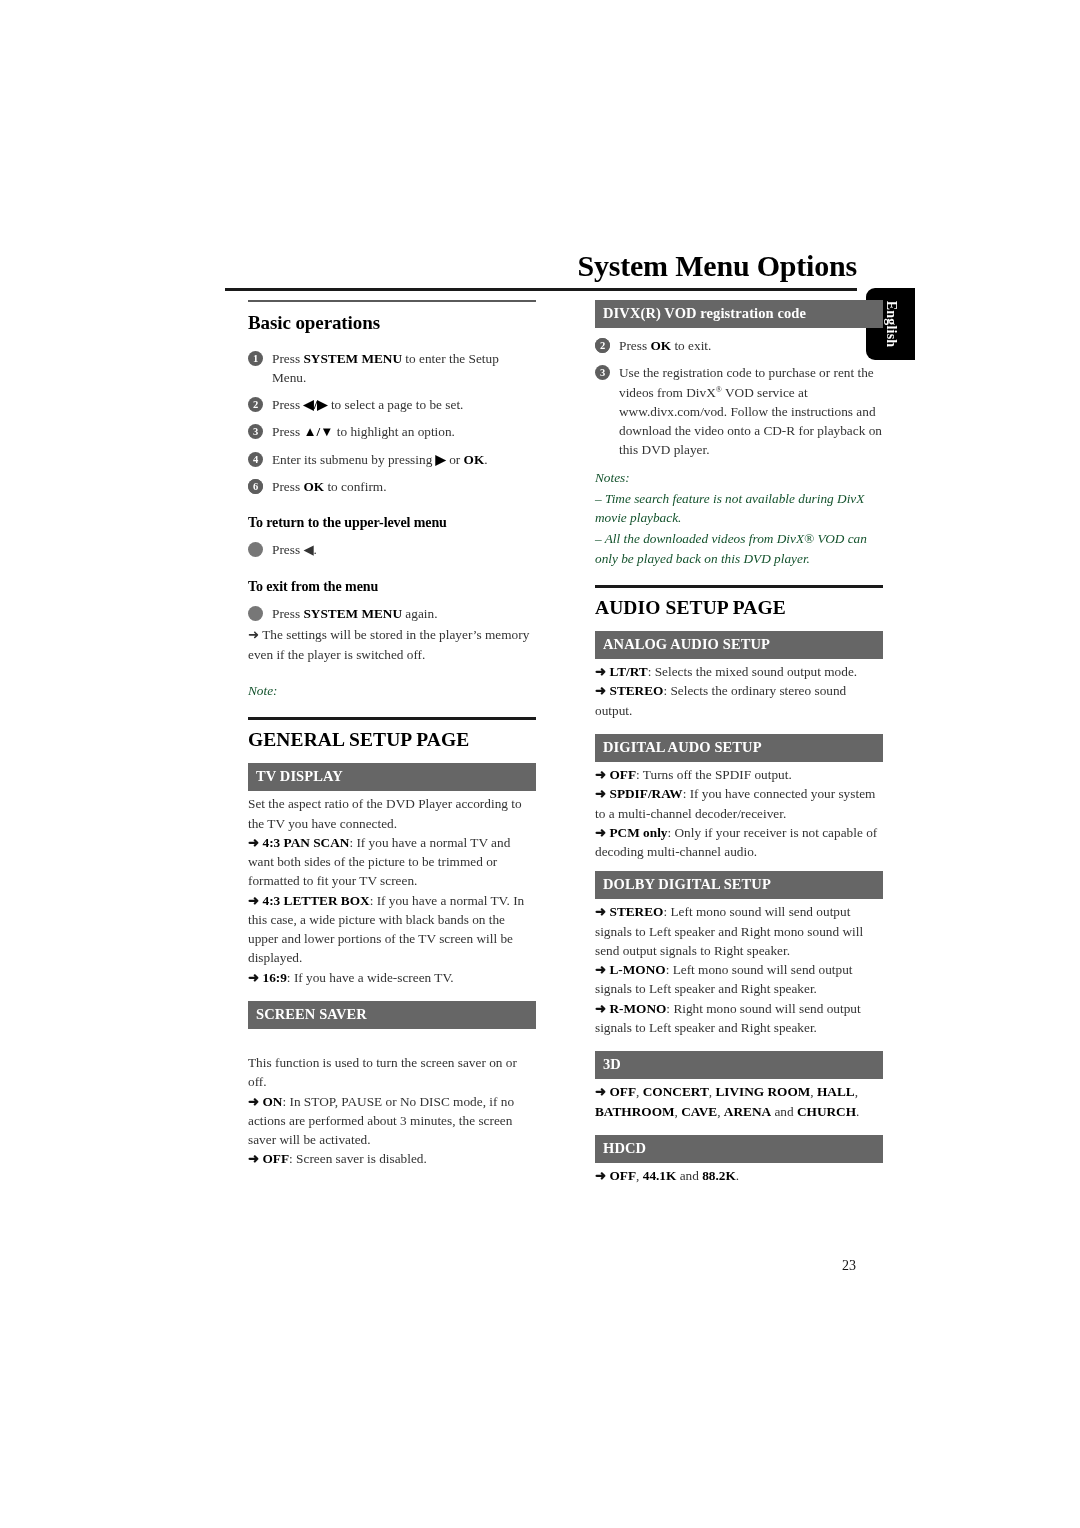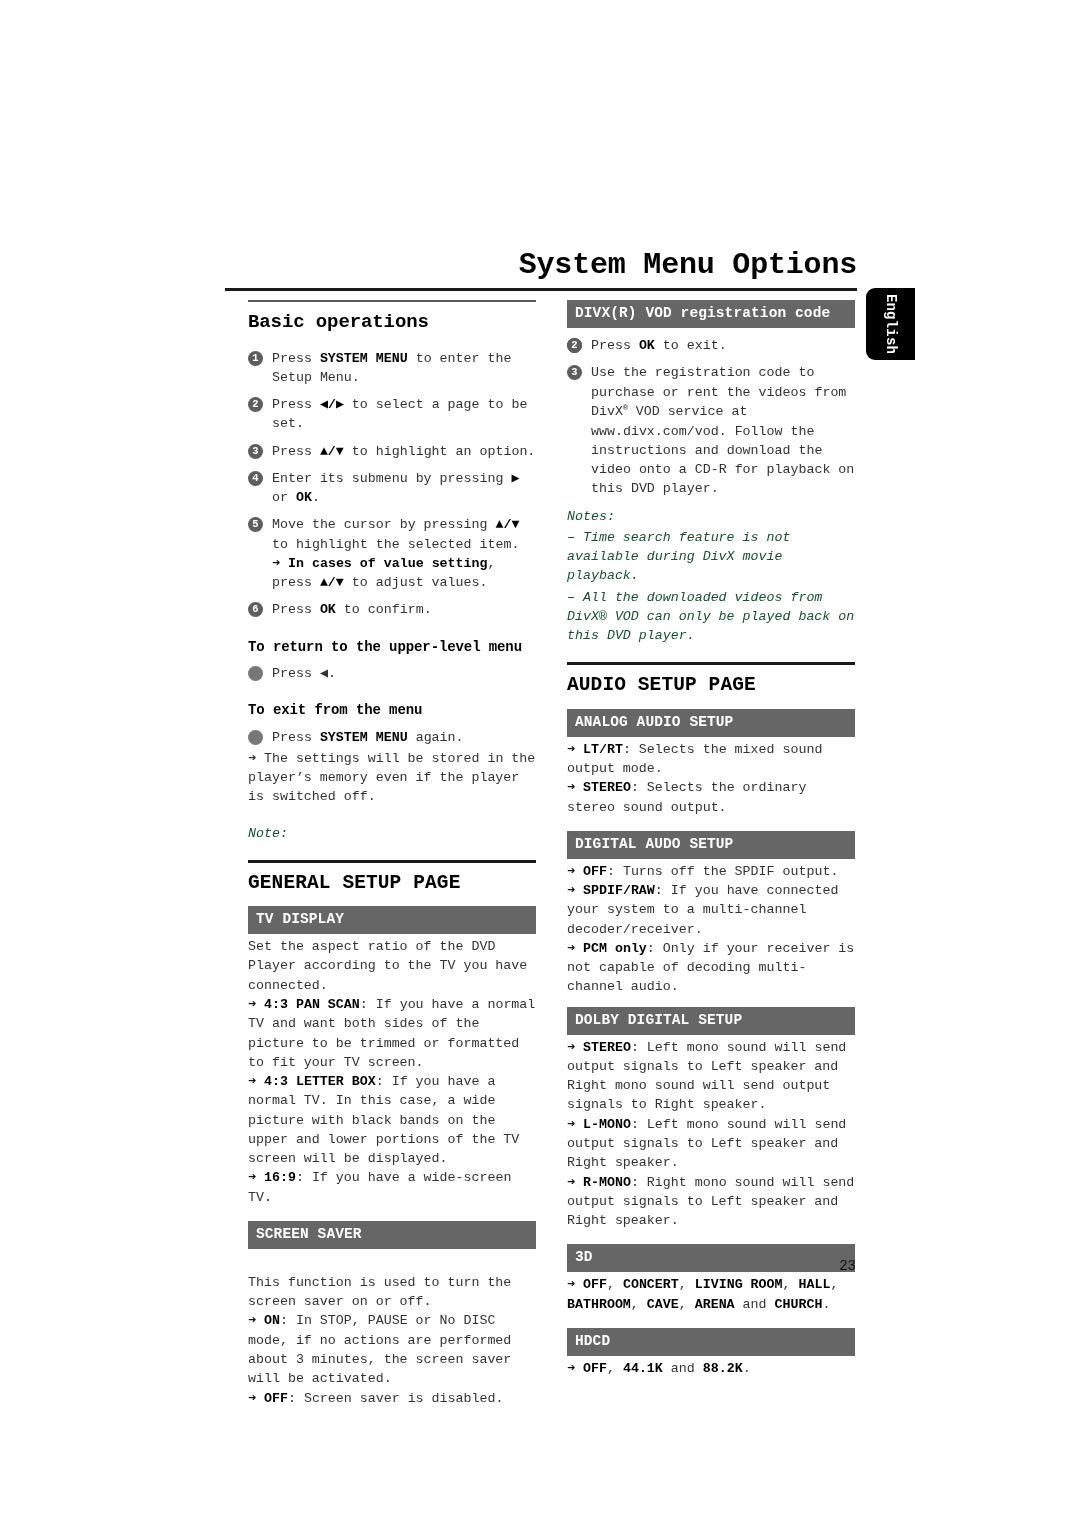--- a/index.html
+++ b/index.html
@@ -6,21 +6,21 @@
   html, body {
     margin: 0;
     padding: 0;
     background: #ffffff;
   }
   .page {
     position: relative;
     width: 1080px;
     height: 1528px;
     background: #ffffff;
-    font-family: Liberation Mono, monospace;
+    font-family: Liberation Serif, serif;
     color: #1a1a1a;
     overflow: hidden;
   }
 
   
   .doc-title {
     position: absolute;
     left: 225px;
     top: 250px;
     width: 632px;
@@ -65,21 +65,21 @@
   
   .col {
     position: absolute;
     top: 300px;
     width: 288px;
     font-size: 13.3px;
     line-height: 1.45;
     color: #333333;
   }
   .col-left  { left: 248px; }
-  .col-right { left: 567px; }
+  .col-right { left: 595px; }
 
   
   .sub-rule {
     height: 2px;
     background: #5a5a5a;
     margin: 0 0 7px 0;
   }
   .sub-head {
     font-size: 19px;
     font-weight: bold;
@@ -170,21 +170,21 @@
   <div class="col col-left">
 
     <div class="sub-rule"></div>
     <div class="sub-head">Basic operations</div>
 
     <div id="bo-steps">
         <div class="item"><span class="num">1</span><span>Press <b class="b">SYSTEM MENU</b> to enter the Setup Menu.</span></div>
         <div class="item"><span class="num">2</span><span>Press <b class="b">◀/▶</b> to select a page to be set.</span></div>
         <div class="item"><span class="num">3</span><span>Press <b class="b">▲/▼</b> to highlight an option.</span></div>
         <div class="item"><span class="num">4</span><span>Enter its submenu by pressing <b class="b">▶</b> or <b class="b">OK</b>.</span></div>
-        <div class="item"><span class="num">5</span><span>Move the cursor by pressing <b class="b">▲/▼</b> to highlight the selected item.<br><span class="arrow">➜</span> <b class="b">In cases of value setting</b>, press <b class="b">▲/▼</b> to adjust values.</span></div>
+        <div class="item"><span class="num">5</span></div>
         <div class="item"><span class="num">6</span><span>Press <b class="b">OK</b> to confirm.</span></div>
       </div>
 
     <div class="gap-sm"></div>
     <div class="sub-head" style="font-size:14px;margin-bottom:7px;">To return to the upper-level menu</div>
     <div class="item">
       <span class="dot"></span>
       <span>Press ◀.</span>
     </div>
 

